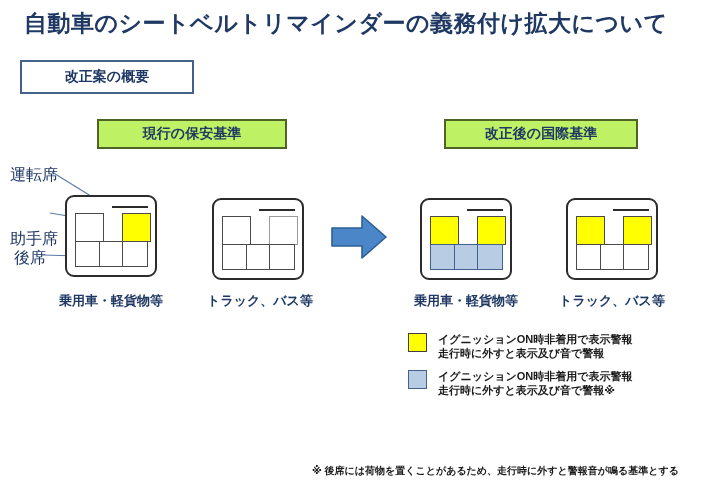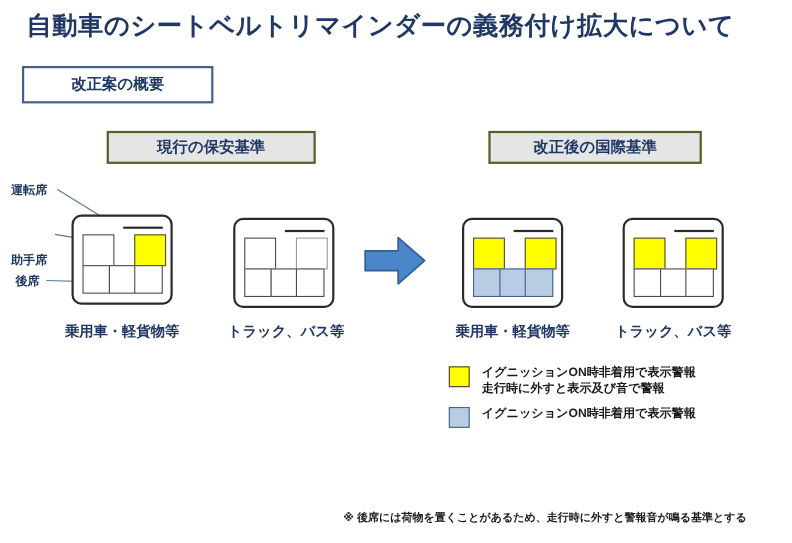--- a/index.html
+++ b/index.html
@@ -31,31 +31,31 @@
     display:flex;align-items:center;justify-content:center;
   }
   .section-chip span{
     font-size:14px;font-weight:bold;color:#1f3864;
   }
 
   
   .panel-head{
     position:absolute;height:26px;
     border:2px solid #4f6228;
-    background:#e5e5e5;
+    background:#bef264;
     display:flex;align-items:center;justify-content:center;
   }
   .panel-head span{font-size:14px;font-weight:bold;color:#1f3864;}
   #head-current{left:97px;top:119px;width:186px;}
   #head-new{left:444px;top:119px;width:190px;text-align:center;}
 
   
   .seat-label{
     position:absolute;
-    font-size:11px;font-weight:bold;color:#1f3864;
+    font-size:16px;font-weight:normal;color:#1f3864;
     white-space:nowrap;
   }
   #lab-driver{left:10px;top:165px;}
   #lab-passenger{left:10px;top:207px;margin-top:22px;}
   #lab-rear{left:14px;top:248px;}
 
   
   #pointers{position:absolute;left:0;top:0;width:720px;height:494px;pointer-events:none;}
 
   
@@ -236,20 +236,21 @@
       <div class="legend-text">
         <div>イグニッションON時非着用で表示警報</div>
         <div>走行時に外すと表示及び音で警報</div>
       </div>
     </div>
 
     <div class="legend-row">
       <div class="legend-swatch blue"></div>
       <div class="legend-text">
         <div>イグニッションON時非着用で表示警報</div>
+        <div>走行時に外すと表示及び音で警報※</div>
       </div>
     </div>
 
 
   </div>
 
   <div id="footnote">※  後席には荷物を置くことがあるため、走行時に外すと警報音が鳴る基準とする</div>
 
 </div>
 

